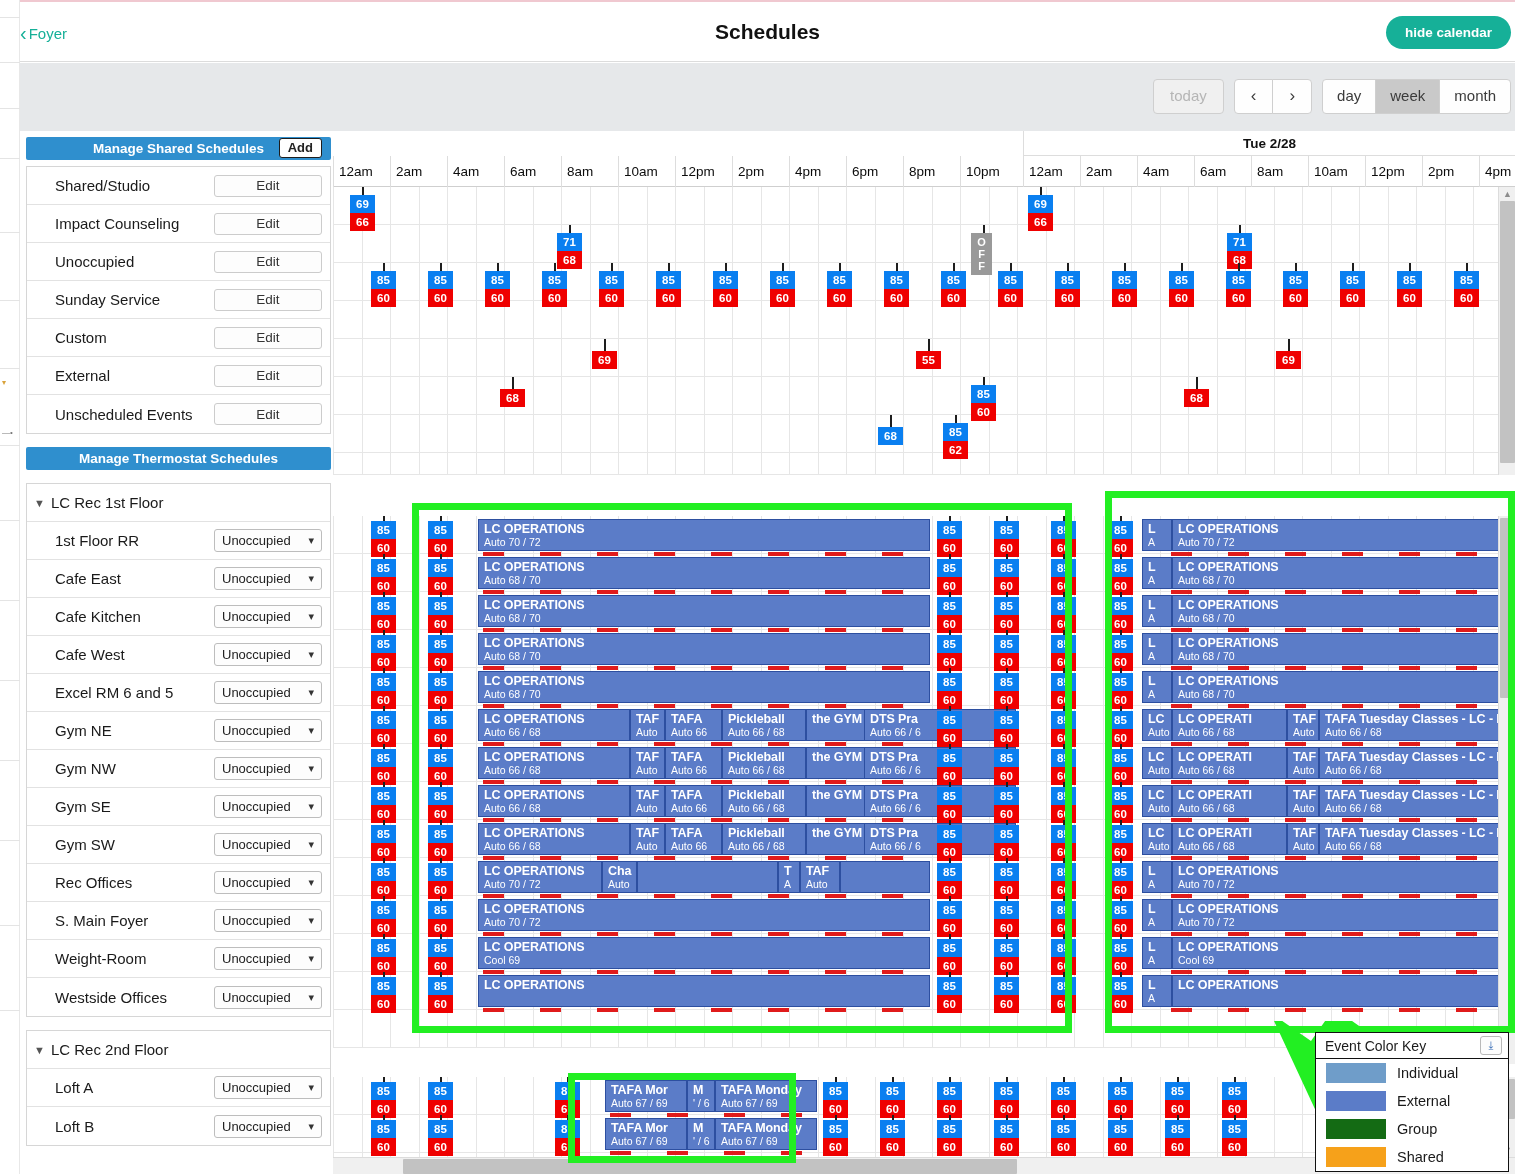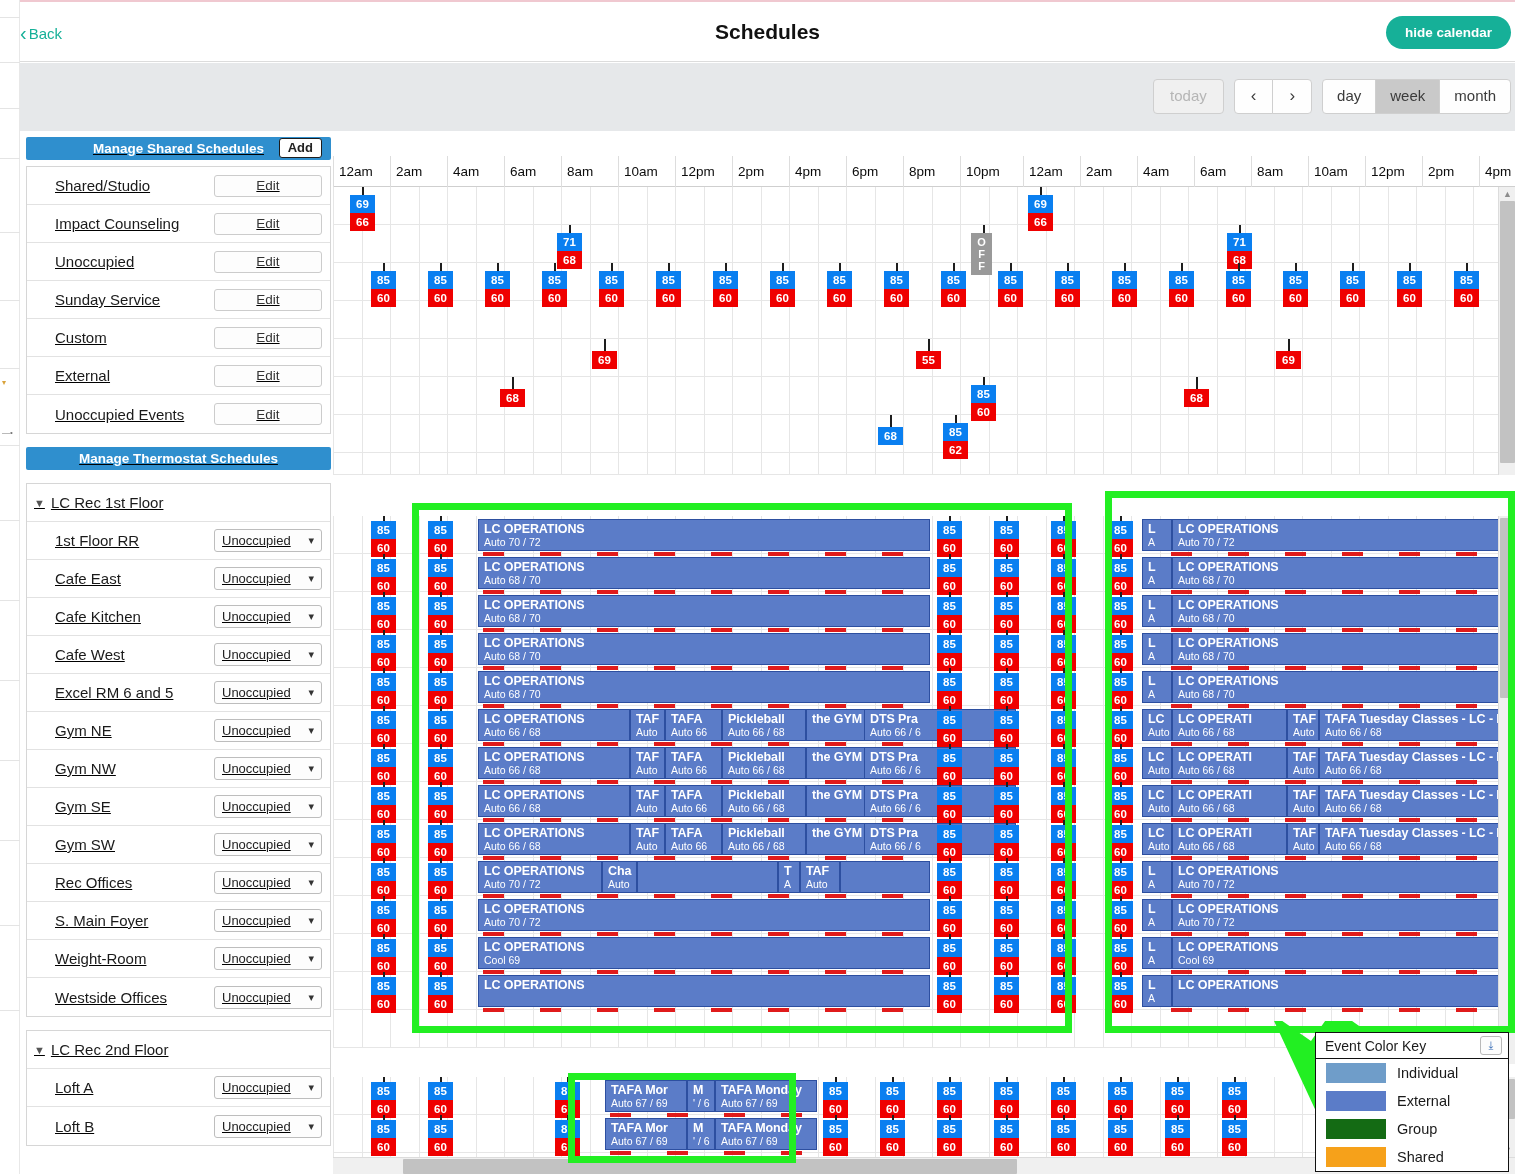--- a/index.html
+++ b/index.html
@@ -63,21 +63,21 @@
   .viewgrp { display:flex; }
   .viewgrp .btn { border-radius:0; margin-left:-1px; padding:8px 14px; }
   .viewgrp .btn:first-child { border-radius:4px 0 0 4px; margin-left:0; }
   .viewgrp .btn:last-child { border-radius:0 4px 4px 0; }
   .viewgrp .btn.active { background:#c9c9c9; color:#3b3b3b; }
 
   
   .body-area { position:absolute; left:20px; top:131px; width:1495px; height:1043px; background:#fff; }
 
   
-  .leftpanel { position:absolute; left:0; top:0; width:313px; height:1043px; background:#fff; overflow:hidden;text-decoration:underline; }
+  .leftpanel { position:absolute; left:0; top:0; width:313px; height:1043px; background:#fff; overflow:hidden; }
   .blue-hdr {
     background:#2f8fce; color:#fff; font-size:13.5px; font-weight:700;
     height:23px; line-height:23px; text-align:center; position:relative;
     margin:6px 2px 0 6px; border-radius:2px;
   }
   .blue-hdr .add-btn {
     position:absolute; right:9px; top:1px; background:#fff; color:#222;
     border:1.5px solid #1d1d1d; border-radius:3px; font-size:13px; font-weight:700;
     padding:0 8px; height:20px; line-height:18px; cursor:pointer;
     font-family:"Liberation Sans", sans-serif;
@@ -188,21 +188,21 @@
     <div class="ln" style="top:1010px"></div>
     <div class="tiny" style="top:378px;color:#d9a33c;">▾</div>
     <div class="tiny" style="top:428px;">—•</div>
   </div>
 
   <div class="topline"></div>
 
   <div class="topbar">
     <div class="back-btn">
       <span class="back-chev">‹</span>
-      <span>Back</span>
+      <span>Foyer</span>
     </div>
     <div class="page-title">Schedules</div>
     <button class="hide-cal">hide calendar</button>
   </div>
 
   <div class="toolbar">
     <div class="tb-right">
       <button class="btn today">today</button>
       <div class="navgrp">
         <button class="btn">‹</button>
@@ -244,21 +244,21 @@
         </div>
         <div class="lrow">
           <span class="lname">Custom</span>
           <button class="edit-btn">Edit</button>
         </div>
         <div class="lrow">
           <span class="lname">External</span>
           <button class="edit-btn">Edit</button>
         </div>
         <div class="lrow">
-          <span class="lname">Unoccupied Events</span>
+          <span class="lname">Unscheduled Events</span>
           <button class="edit-btn">Edit</button>
         </div>
       </div>
 
       <div class="blue-hdr" style="margin-top:13px;">Manage Thermostat Schedules</div>
 
       <div class="listbox" style="margin-top:13px;">
         <div class="lrow">
           <span class="lname grp">
             <span class="tri">▼</span>
@@ -378,20 +378,21 @@
             <span>Unoccupied</span>
             <span class="carat">▾</span>
             </div>
         </div>
       </div>
     </div>
 
     <div class="calwrap">
 
       <div class="dayhdr">
+        <div class="d" style="left:690px;width:492px;">Tue 2/28</div>
       </div>
 
       <div class="timehdr">
         <div class="t" style="left:0px;width:57px;">12am</div>
         <div class="t" style="left:57px;width:57px;">2am</div>
         <div class="t" style="left:114px;width:57px;">4am</div>
         <div class="t" style="left:171px;width:57px;">6am</div>
         <div class="t" style="left:228px;width:57px;">8am</div>
         <div class="t" style="left:285px;width:57px;">10am</div>
         <div class="t" style="left:342px;width:57px;">12pm</div>

